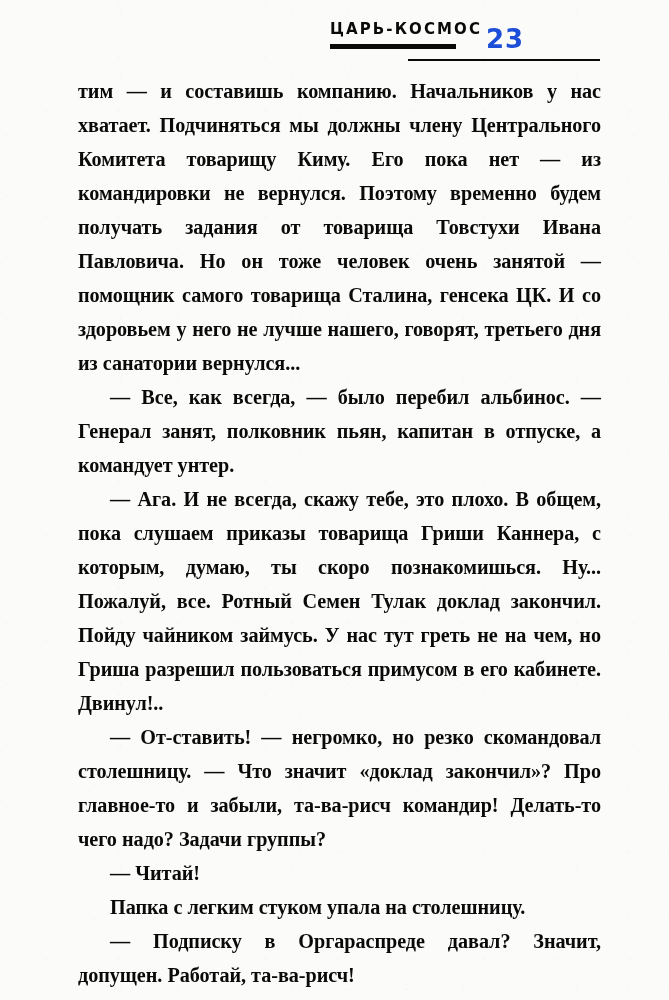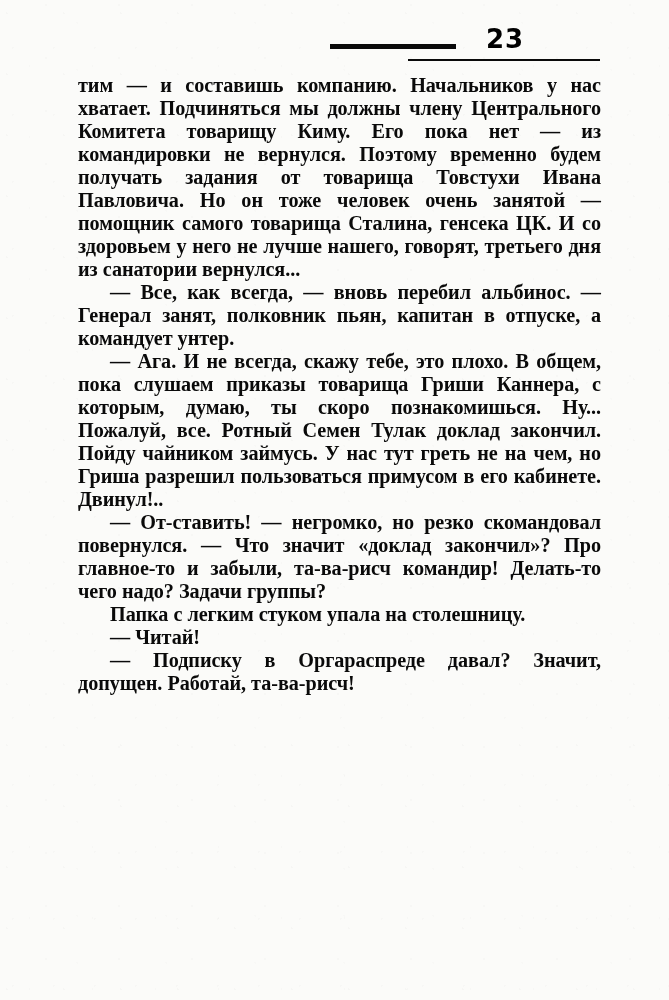--- a/index.html
+++ b/index.html
@@ -67,21 +67,21 @@
     background: #0a0a0a;
   }
   .rh-folio {
     position: absolute;
     left: 408px;
     top: 6px;
     font-family: "DejaVu Sans", sans-serif;
     font-weight: 700;
     font-size: 26px;
     letter-spacing: 1px;
-    color: #000000;
+    color: #1d4ed8;
     white-space: nowrap;
   }
   .rh-rule-thin {
     position: absolute;
     left: 330px;
     top: 41px;
     width: 192px;
     height: 1.6px;
     background: #0a0a0a;
   }
@@ -89,51 +89,52 @@
   
   .textblock {
     position: absolute;
     left: 78px;
     top: 74px;
     width: 523px;
   }
   .para {
     margin: 0;
     font-size: 20.2px;
-    line-height: 23px;
+    line-height: 34px;
     text-align: justify;
     text-align-last: left;
     letter-spacing: -0.05px;
     word-spacing: 0.1px;
     font-weight: 600;
     -webkit-font-smoothing: none;
   }
   .para.indent {
     text-indent: 32px;
   }
   .para.noindent {
     text-indent: 0;
   }
 </style>
 </head>
 <body style="background: rgb(251, 251, 249);">
 
 <div class="page">
 
   <div class="running-head">
+    <div class="rh-title">ЦАРЬ-КОСМОС</div>
     <div class="rh-rule-thick"></div>
     <div class="rh-folio">23</div>
     <div class="rh-rule-thin"></div>
   </div>
 
   <div class="textblock">
       <p class="para noindent">тим — и составишь компанию. Начальников у нас хватает. Подчиняться мы должны члену Центрального Комитета товарищу Киму. Его пока нет — из командировки не вернулся. Поэтому временно будем получать задания от товарища Товстухи Ивана Павловича. Но он тоже человек очень занятой — помощник самого товарища Сталина, генсека ЦК. И со здоровьем у него не лучше нашего, говорят, третьего дня из санатории вернулся...</p>
-      <p class="para indent">— Все, как всегда, — вновь перебил альбинос. — Генерал занят, полковник пьян, капитан в отпуске, а командует унтер.</p>
+      <p class="para indent">— Все, как всегда, — было перебил альбинос. — Генерал занят, полковник пьян, капитан в отпуске, а командует унтер.</p>
       <p class="para indent">— Ага. И не всегда, скажу тебе, это плохо. В общем, пока слушаем приказы товарища Гриши Каннера, с которым, думаю, ты скоро познакомишься. Ну... Пожалуй, все. Ротный Семен Тулак доклад закончил. Пойду чайником займусь. У нас тут греть не на чем, но Гриша разрешил пользоваться примусом в его кабинете. Двинул!..</p>
-      <p class="para indent">— От-ставить! — негромко, но резко скомандовал повернулся. — Что значит «доклад закончил»? Про главное-то и забыли, та-ва-рисч командир! Делать-то чего надо? Задачи группы?</p>
+      <p class="para indent">— От-ставить! — негромко, но резко скомандовал столешницу. — Что значит «доклад закончил»? Про главное-то и забыли, та-ва-рисч командир! Делать-то чего надо? Задачи группы?</p>
+      <p class="para indent">— Читай!</p>
       <p class="para indent">Папка с легким стуком упала на столешницу.</p>
-      <p class="para indent">— Читай!</p>
       <p class="para indent">— Подписку в Оргараспреде давал? Значит, допущен. Работай, та-ва-рисч!</p>
     </div>
 
 </div>
 
 <div class="scan-noise"></div>
 
 </body></html>

